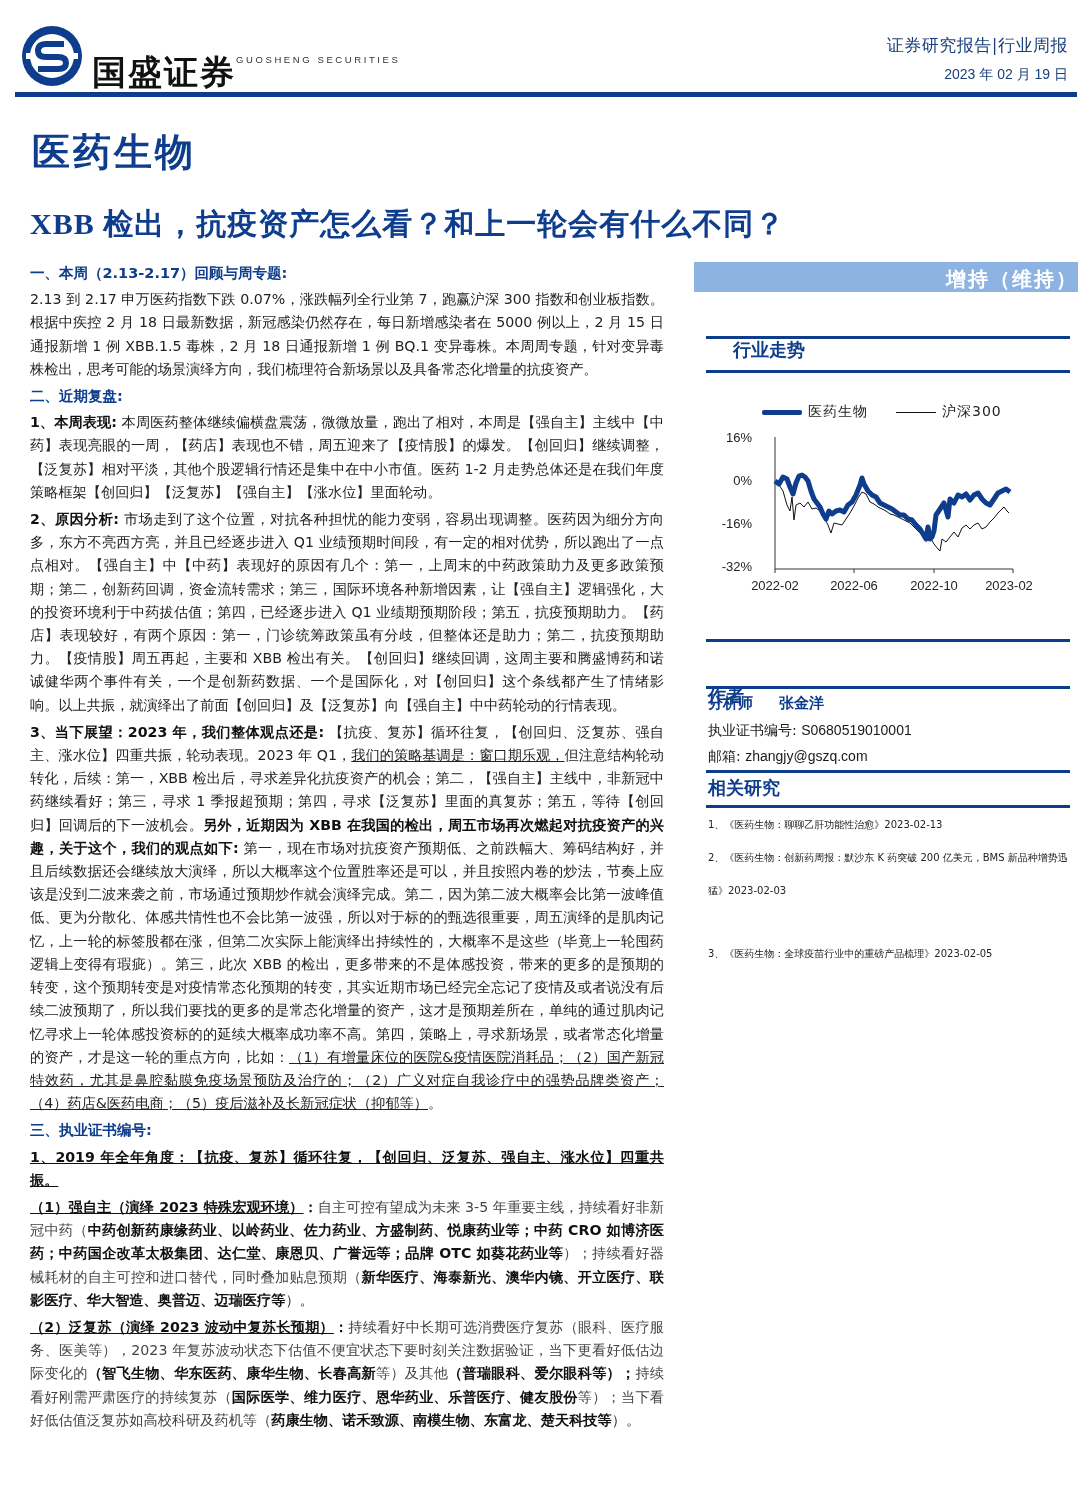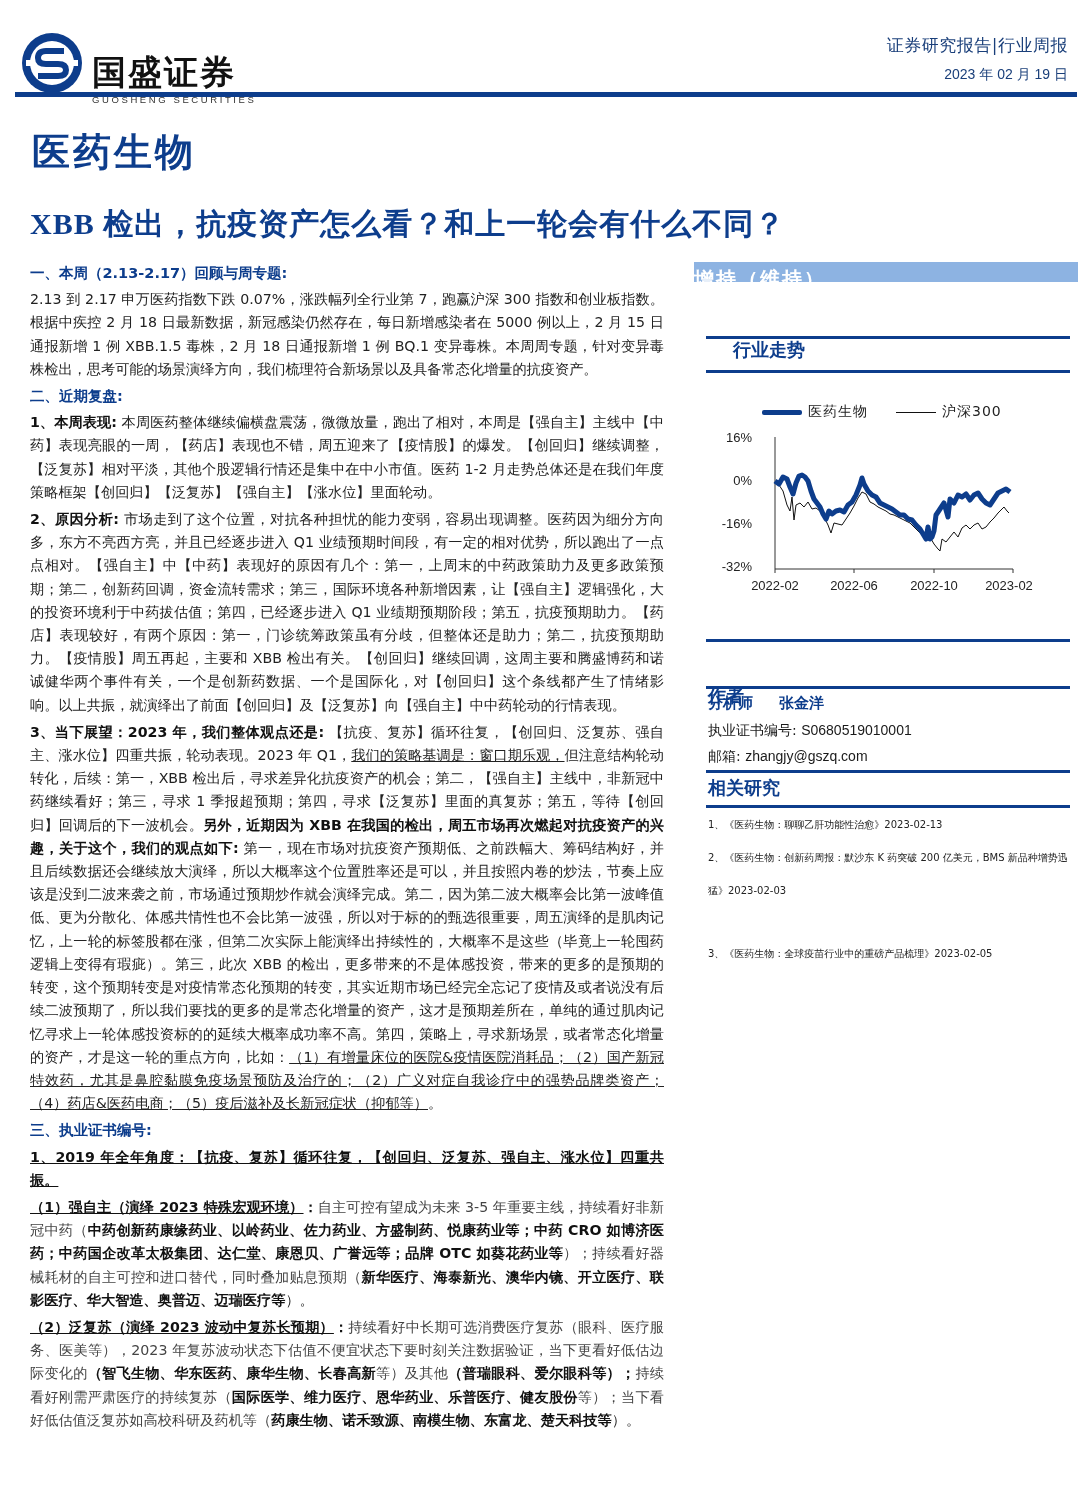--- a/index.html
+++ b/index.html
@@ -3,41 +3,41 @@
 <meta charset="utf-8">
 <style>
   * { box-sizing: border-box; margin: 0; padding: 0; }
   html, body { width: 1090px; height: 1506px; background: #ffffff; overflow: hidden; }
   body { position: relative; font-family: "DejaVu Sans", "Liberation Sans", sans-serif; color: #1a1a1a; }
 
   
   .header { position: absolute; left: 0; top: 0; width: 1090px; height: 100px; }
   .logo { position: absolute; left: 20px; top: 20px; display: flex; align-items: center; }
   .logo-mark { width: 64px; height: 64px; }
-  .logo-text { margin-left: 8px; display: flex; flex-direction: column; margin-top: 32px; }
+  .logo-text { margin-left: 8px; display: flex; flex-direction: row; margin-top: 32px; }
   .logo-cn { font-family: "DejaVu Sans", sans-serif; font-weight: bold; font-size: 34px; letter-spacing: 2px; color: #111; line-height: 40px; }
   .logo-en { font-family: "Liberation Sans", sans-serif; font-size: 9.5px; letter-spacing: 2.6px; color: #333; margin-top: 2px; }
   .report-type { position: absolute; right: 22px; top: 34px; font-size: 17px; color: #1a3f7a; font-family: "DejaVu Serif", serif; letter-spacing: 0.5px; }
   .report-date { position: absolute; right: 22px; top: 66px; font-size: 14px; color: #1a3f7a; font-family: "Liberation Sans", sans-serif; }
   .header-rule { position: absolute; left: 15px; top: 92px; width: 1062px; height: 5px; background: #0d3d8c; }
 
   .sector-title { position: absolute; left: 32px; top: 127px; font-size: 38px; font-weight: bold; color: #0d3d8c; letter-spacing: 3px; font-family: "DejaVu Serif", serif; }
   .main-title { position: absolute; left: 30px; top: 204px; font-size: 30px; font-weight: bold; color: #0d3d8c; font-family: Liberation Serif, serif; letter-spacing: 1px; }
 
   
   .left-col { position: absolute; left: 30px; top: 262px; width: 634px; font-size: 14.2px; line-height: 23.2px; color: #222; font-family: "DejaVu Sans", sans-serif; }
   .sec-head { color: #0d3d8c; font-weight: bold; font-size: 14.5px; margin-bottom: 3px; }
   .para { text-align: justify; margin-bottom: 4px; }
   .b { font-weight: bold; color: #111; }
   .u { text-decoration: underline; }
   .gray { color: #444; }
 
   
   .right-col { position: absolute; left: 694px; top: 262px; width: 386px; }
-  .rating-box { width: 384px; height: 20px; background: #8db3e2; color: #fff; font-weight: bold; font-size: 20px; text-align: left; line-height: 34px; letter-spacing: 2px; }
+  .rating-box { width: 384px; height: 30px; background: #8db3e2; color: #fff; font-weight: bold; font-size: 20px; text-align: right; line-height: 34px; letter-spacing: 2px; }
   .side-rule { position: absolute; left: 12px; width: 364px; height: 3px; background: #0d3d8c; }
   .side-head { position: absolute; left: 14px; font-size: 18px; font-weight: bold; color: #0d3d8c; }
   .chart-wrap { position: absolute; left: 22px; top: 137px; width: 350px; height: 200px; }
   .legend { position: absolute; top: 4px; left: 46px; display: flex; align-items: center; font-size: 14px; color: #222; }
   .legend-swatch-thick { width: 40px; height: 5px; background: #0d3d8c; margin-right: 6px; border-radius: 2px; }
   .legend-swatch-thin { width: 40px; height: 1px; background: #111; margin-right: 6px; }
   .legend-item { display: flex; align-items: center; margin-right: 28px; letter-spacing: 1px; }
 
   .author-line { position: absolute; left: 14px; font-size: 14px; }
   .author-role { font-weight: bold; color: #0d3d8c; font-size: 15px; }

